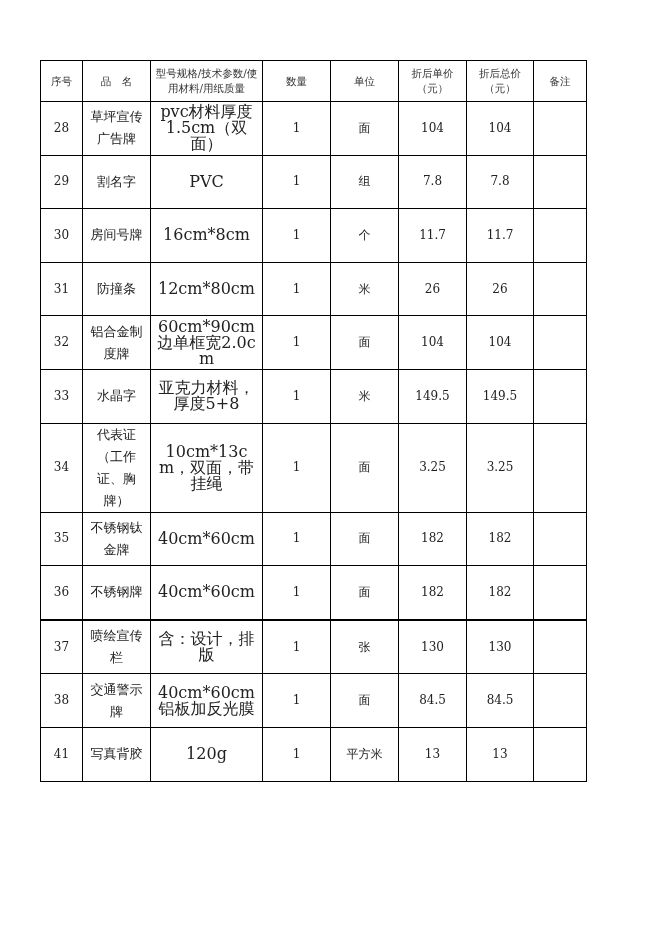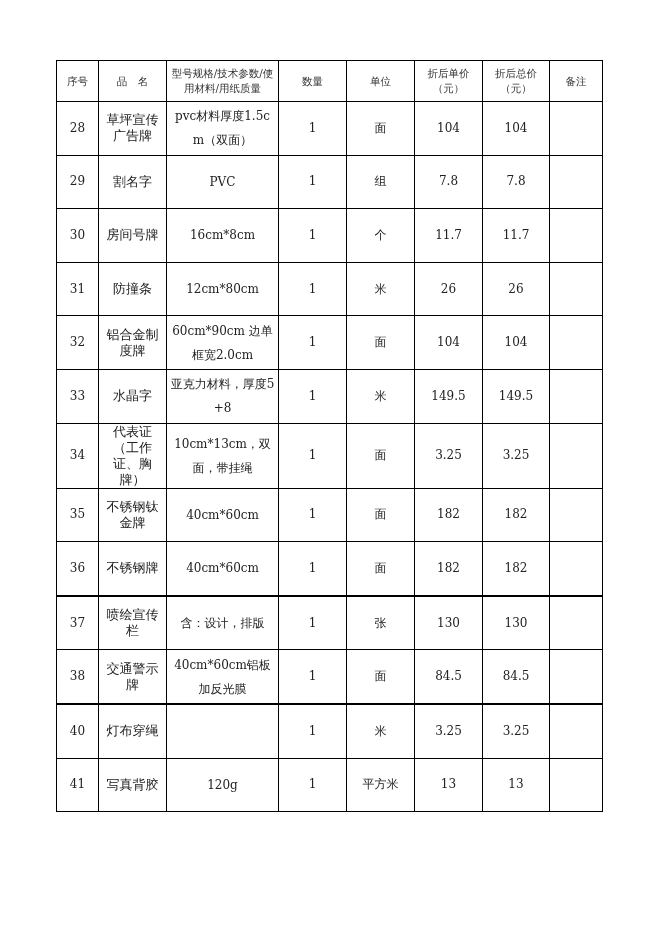--- a/index.html
+++ b/index.html
@@ -1,35 +1,35 @@
 <!DOCTYPE html>
 <html><head>
 <meta charset="utf-8">
 <style>
   html, body { margin: 0; padding: 0; background: #ffffff; }
   body { width: 662px; height: 936px; position: relative; overflow: hidden;
          font-family: "DejaVu Serif", "Liberation Serif", serif; color: #222; }
   table.sheet {
-    position: absolute; left: 56px; top: 60px;
+    position: absolute; left: 40px; top: 60px;
     border-collapse: collapse; table-layout: fixed;
     width: 546px;
   }
   table.sheet td, table.sheet th {
     border: 1px solid #000;
     text-align: center; vertical-align: middle;
     padding: 0 3px;
     font-weight: normal;
     line-height: 15px;
     word-break: break-all;
     overflow: hidden;
   }
   table.sheet th { height: 40px; font-size: 10.5px; color: #333; }
   table.sheet td { height: 52.6px; font-size: 12px; }
-  table.sheet td.name { font-size: 13px; line-height: 16px; font-family: Liberation Serif, serif; }
-  table.sheet td.spec { font-size: 12px; line-height: 24px; }
+  table.sheet td.name { font-size: 13px; line-height: 22px; font-family: Liberation Serif, serif; }
+  table.sheet td.spec { font-size: 16px; line-height: 16px; }
   table.sheet tr.thick-top td { border-top: 2px solid #000; }
   col.c0 { width: 42px; } col.c1 { width: 68px; } col.c2 { width: 112px; }
   col.c3 { width: 68px; } col.c4 { width: 68px; } col.c5 { width: 68px; }
   col.c6 { width: 67px; } col.c7 { width: 53px; }
 </style>
 </head>
 <body>
 
 <table class="sheet">
   <colgroup>
@@ -158,30 +158,20 @@
       <tr>
         <td>38</td>
         <td class="name">交通警示牌</td>
         <td class="spec">40cm*60cm铝板加反光膜</td>
         <td>1</td>
         <td>面</td>
         <td>84.5</td>
         <td>84.5</td>
         <td></td>
       </tr>
-      <tr class="thick-top">
-        <td>40</td>
-        <td class="name">灯布穿绳</td>
-        <td class="spec"></td>
-        <td>1</td>
-        <td>米</td>
-        <td>3.25</td>
-        <td>3.25</td>
-        <td></td>
-      </tr>
       <tr>
         <td>41</td>
         <td class="name">写真背胶</td>
         <td class="spec">120g</td>
         <td>1</td>
         <td>平方米</td>
         <td>13</td>
         <td>13</td>
         <td></td>
       </tr>

